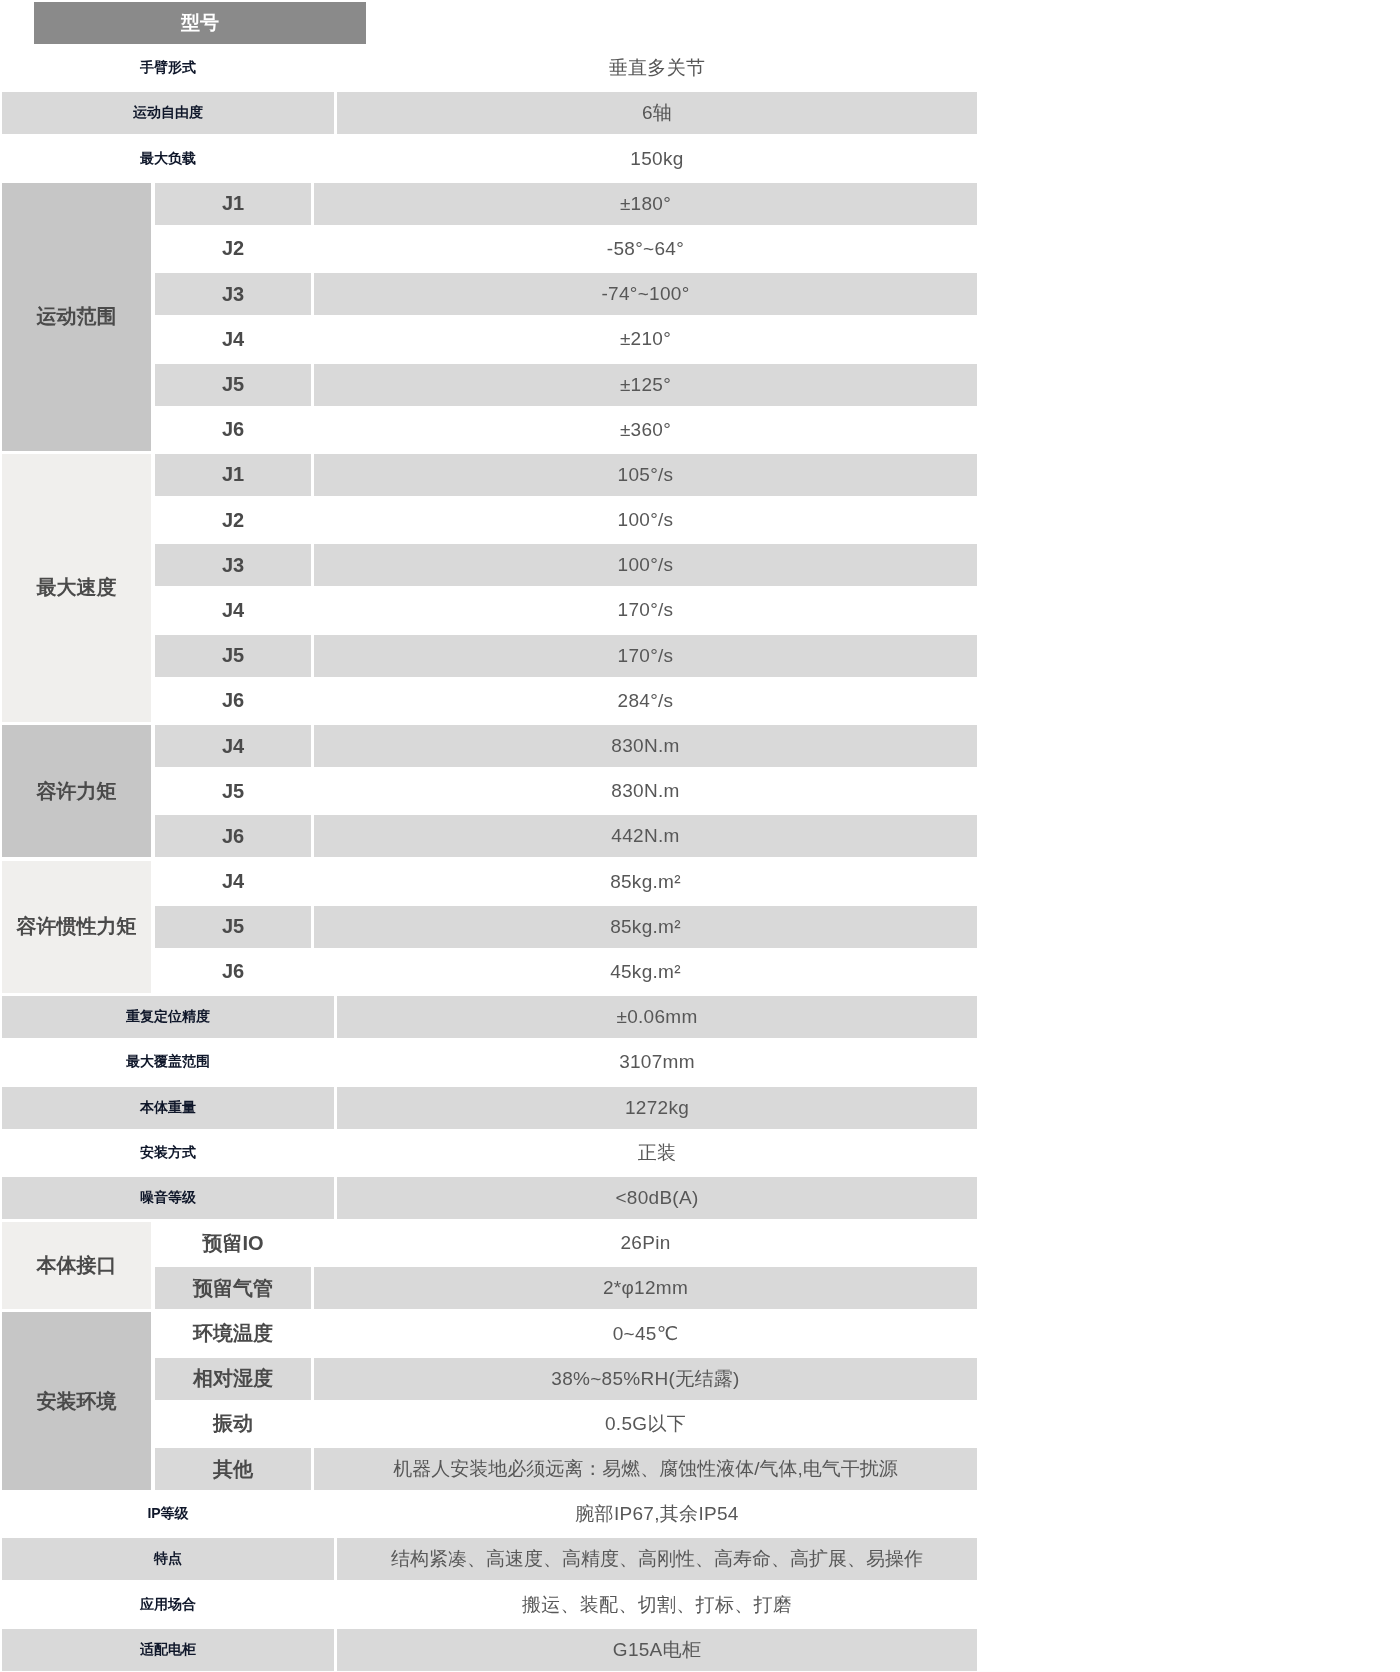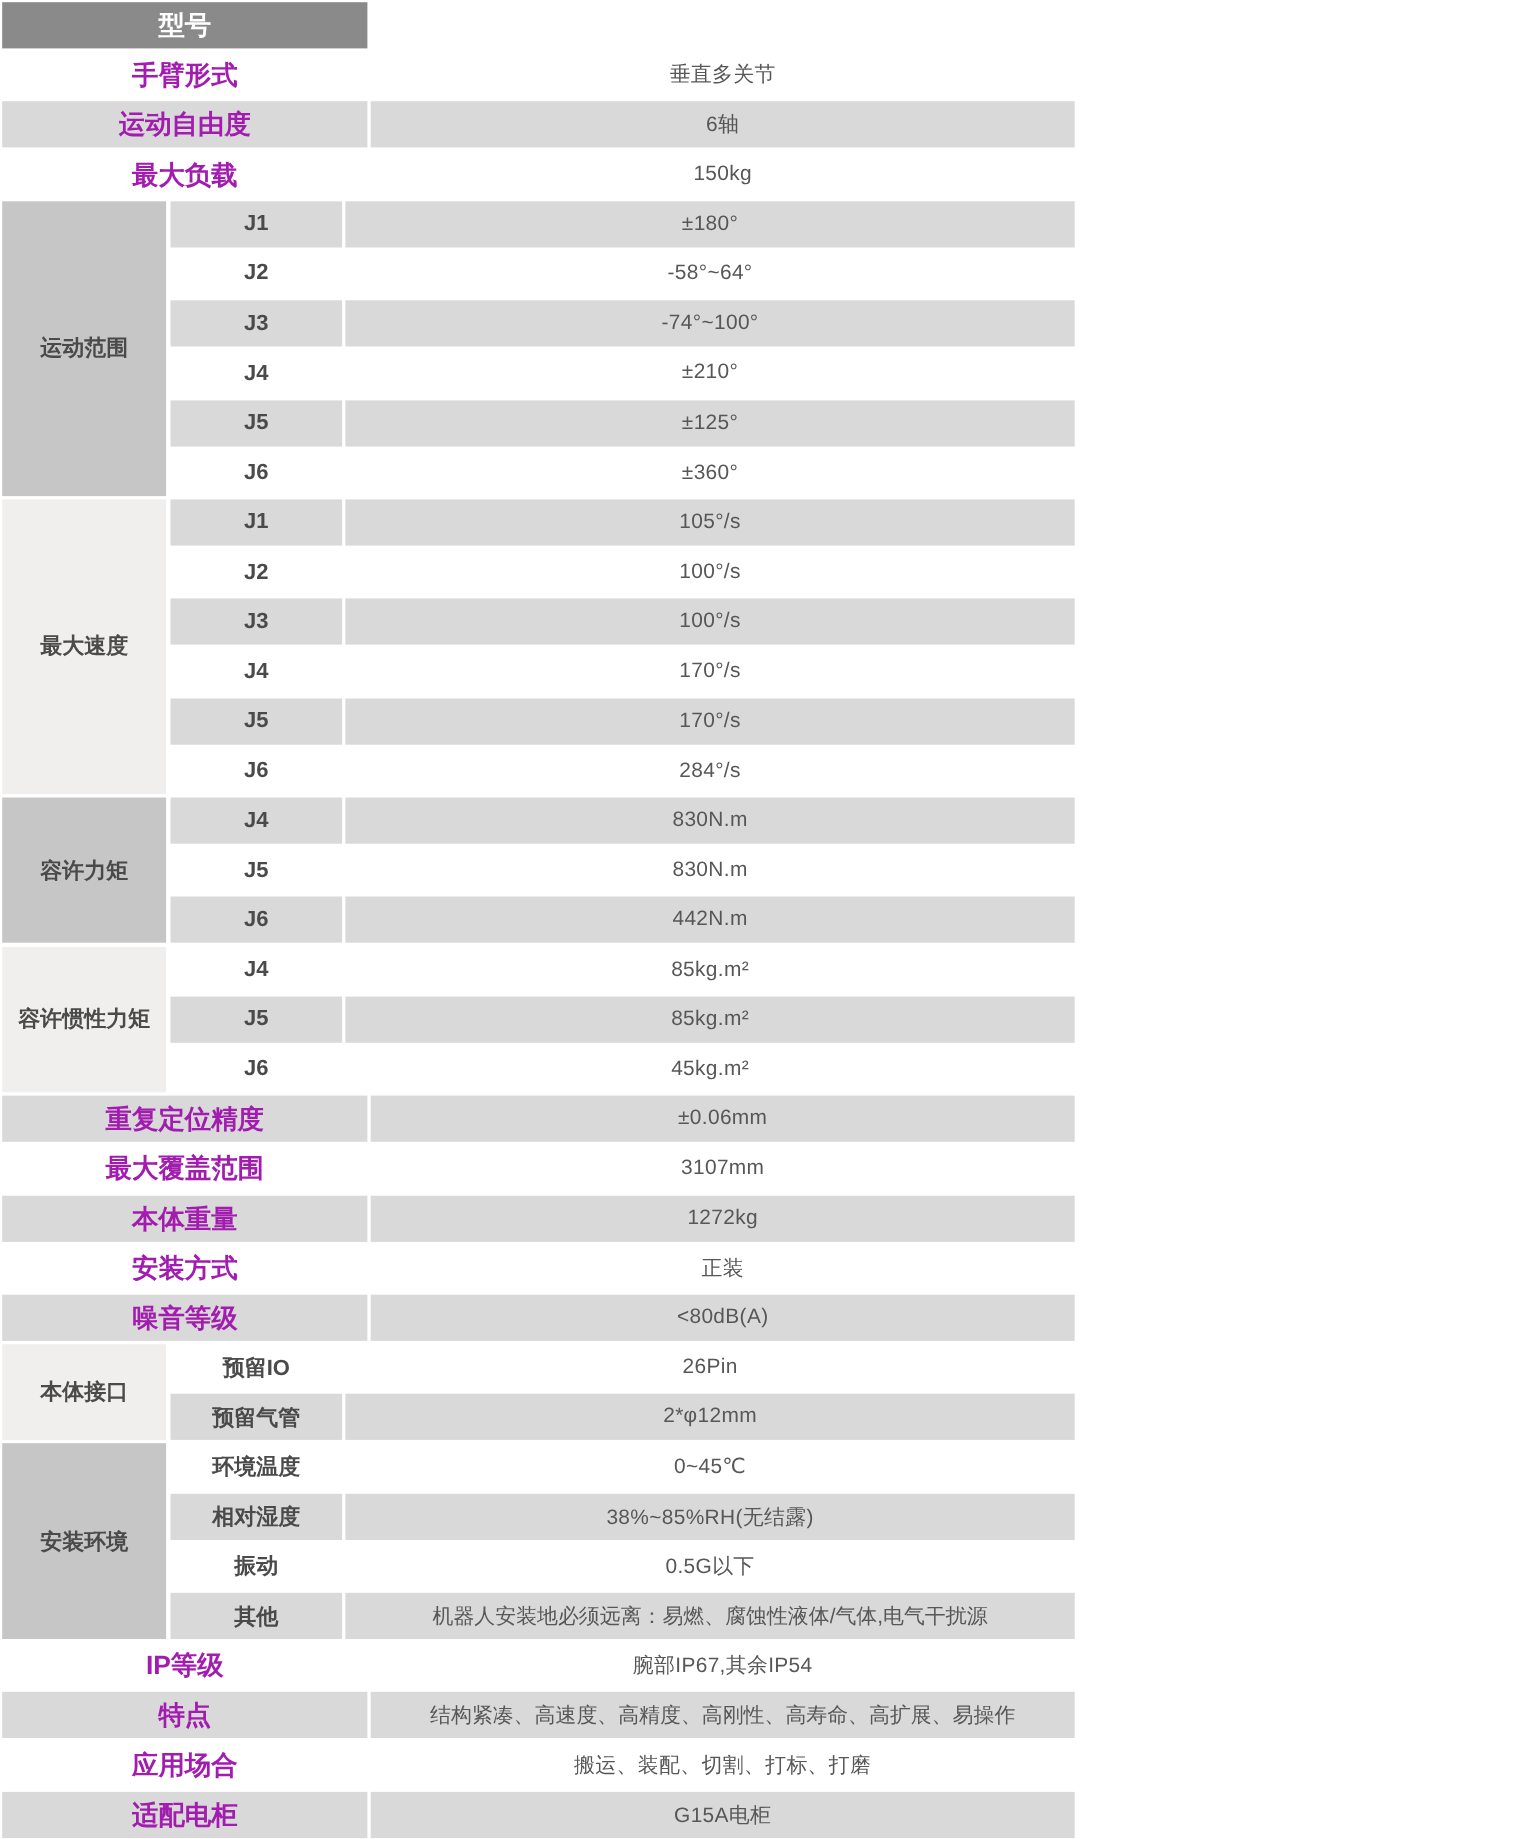--- a/index.html
+++ b/index.html
@@ -11,31 +11,31 @@
     position: relative;
   }
   .spec-table { position: absolute; left: 2px; top: 2px; width: 975px; }
 
   .row, .srow { display: flex; height: 42px; margin-bottom: 3.2px; }
   .section { display: flex; margin-bottom: 3.2px; }
   .section-rows { flex: 1; display: flex; flex-direction: column; }
   .section .srow:last-child { margin-bottom: 0; }
 
   .cell { display: flex; align-items: center; justify-content: center; text-align: center; }
-  .label { width: 332px; margin-right: 3px; font-weight: bold; color: #a21caf; font-size: 24px; }
+  .label { width: 332px; margin-right: 3px; font-weight: bold; color: #0f172a; font-size: 14px; }
   .sub   { width: 156px; margin-right: 3px; font-weight: bold; color: #4a4a4a; font-size: 20px; }
   .value { flex: 1; color: #575757; font-size: 19px; letter-spacing: 0.3px; }
   .group-cell {
     width: 149px; margin-right: 4px;
     display: flex; align-items: center; justify-content: center; text-align: center;
     font-weight: bold; color: #4a4a4a; font-size: 20px;
   }
 
   .hdr { background: #8a8a8a; color: #ffffff; font-weight: bold; }
-  .label.hdr { font-size: 24px; }
+  .label.hdr { font-size: 19px; margin-left: 32px; }
   .value.hdr { font-size: 22px; letter-spacing: 0.6px; margin-top: 48px; }
 
   .bg-g { background: #d9d9d9; }
   .bg-w { background: #ffffff; }
   .grp-mid { background: #c6c6c6; }
   .grp-light { background: #f0efed; }
   .small { font-size: 19px; letter-spacing: 0; }
 </style>
 </head>
 <body>

